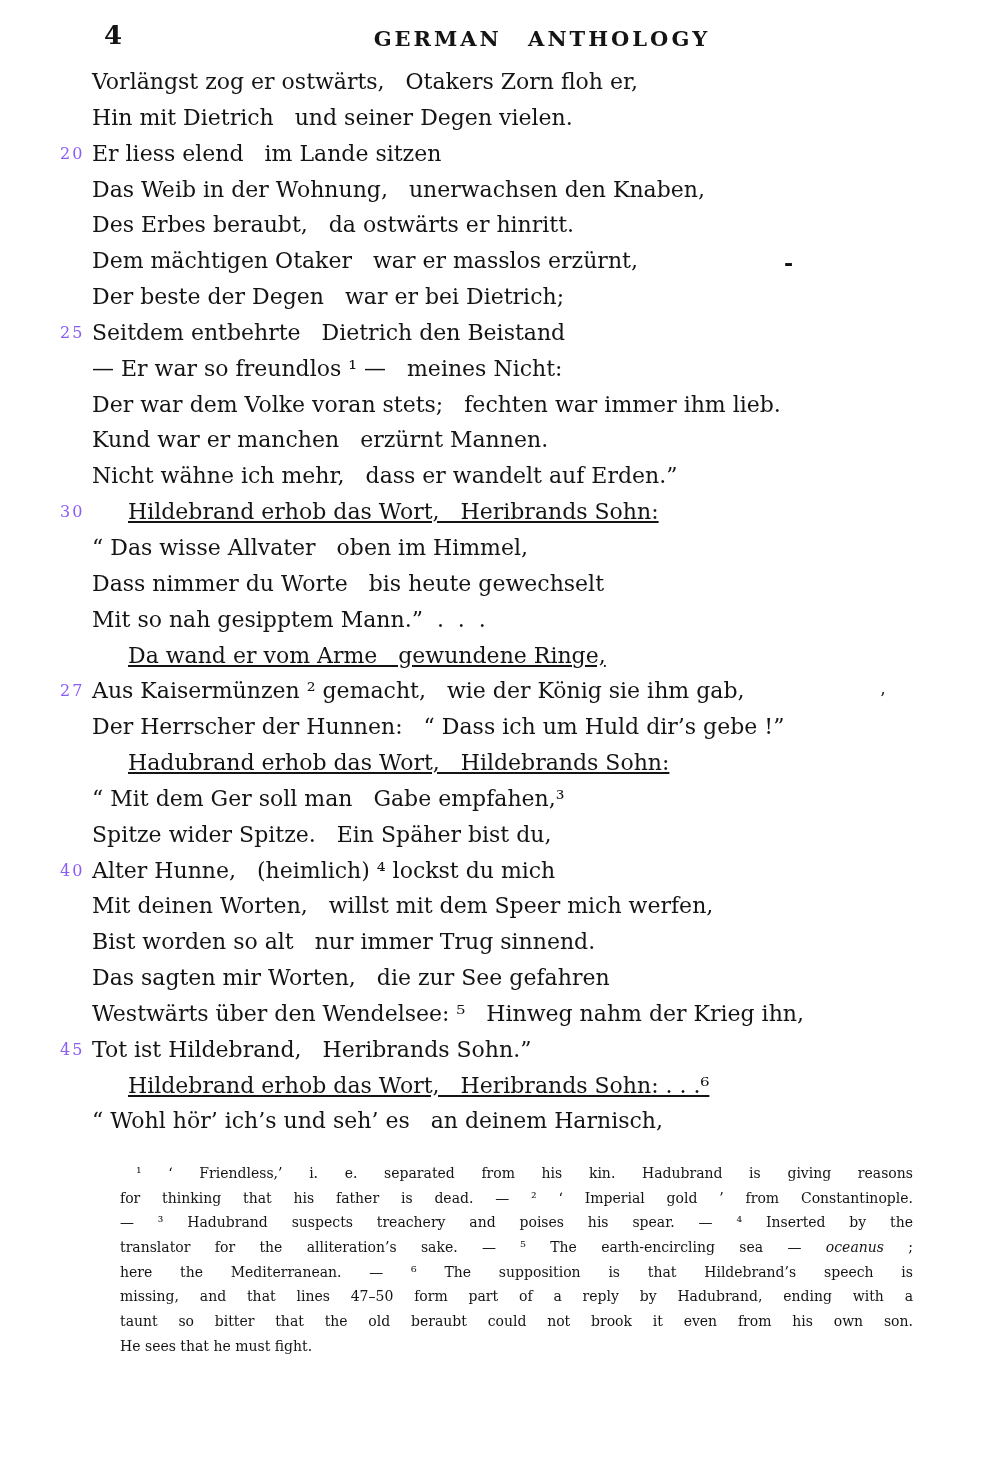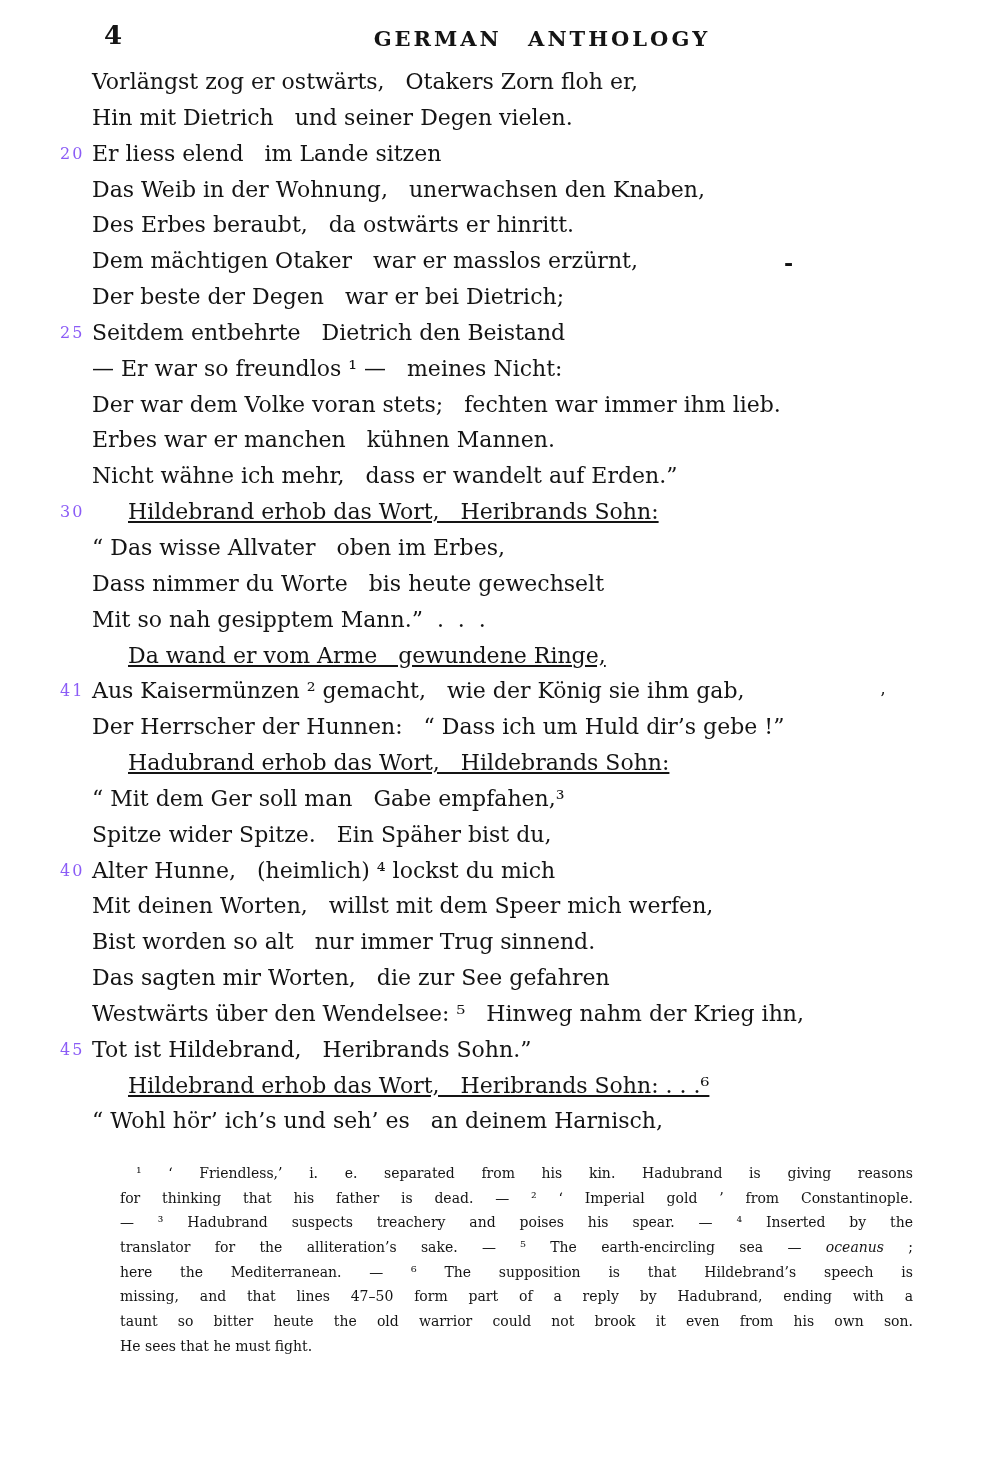--- a/index.html
+++ b/index.html
@@ -66,28 +66,28 @@
     <div class="poemline"><span class="lnum"></span><span class="ltext">Vorlängst zog er ostwärts,   Otakers Zorn floh er,</span></div>
     <div class="poemline"><span class="lnum"></span><span class="ltext">Hin mit Dietrich   und seiner Degen vielen.</span></div>
     <div class="poemline"><span class="lnum">20</span><span class="ltext">Er liess elend   im Lande sitzen</span></div>
     <div class="poemline"><span class="lnum"></span><span class="ltext">Das Weib in der Wohnung,   unerwachsen den Knaben,</span></div>
     <div class="poemline"><span class="lnum"></span><span class="ltext">Des Erbes beraubt,   da ostwärts er hinritt.</span></div>
     <div class="poemline"><span class="lnum"></span><span class="ltext">Dem mächtigen Otaker   war er masslos erzürnt,</span></div>
     <div class="poemline"><span class="lnum"></span><span class="ltext">Der beste der Degen   war er bei Dietrich;</span></div>
     <div class="poemline"><span class="lnum">25</span><span class="ltext">Seitdem entbehrte   Dietrich den Beistand</span></div>
     <div class="poemline"><span class="lnum"></span><span class="ltext">— Er war so freundlos ¹ —   meines Nicht:</span></div>
     <div class="poemline"><span class="lnum"></span><span class="ltext">Der war dem Volke voran stets;   fechten war immer ihm lieb.</span></div>
-    <div class="poemline"><span class="lnum"></span><span class="ltext">Erbes war er manchen   kühnen Mannen.</span></div>
+    <div class="poemline"><span class="lnum"></span><span class="ltext">Kund war er manchen   erzürnt Mannen.</span></div>
     <div class="poemline"><span class="lnum"></span><span class="ltext">Nicht wähne ich mehr,   dass er wandelt auf Erden.”</span></div>
     <div class="poemline"><span class="lnum">30</span><span class="ltext ind">Hildebrand erhob das Wort,   Heribrands Sohn:</span></div>
-    <div class="poemline"><span class="lnum"></span><span class="ltext">“ Das wisse Allvater   oben im Erbes,</span></div>
+    <div class="poemline"><span class="lnum"></span><span class="ltext">“ Das wisse Allvater   oben im Himmel,</span></div>
     <div class="poemline"><span class="lnum"></span><span class="ltext">Dass nimmer du Worte   bis heute gewechselt</span></div>
     <div class="poemline"><span class="lnum"></span><span class="ltext">Mit so nah gesipptem Mann.”  .  .  .</span></div>
     <div class="poemline"><span class="lnum"></span><span class="ltext ind">Da wand er vom Arme   gewundene Ringe,</span></div>
-    <div class="poemline"><span class="lnum">41</span><span class="ltext">Aus Kaisermünzen ² gemacht,   wie der König sie ihm gab,</span></div>
+    <div class="poemline"><span class="lnum">27</span><span class="ltext">Aus Kaisermünzen ² gemacht,   wie der König sie ihm gab,</span></div>
     <div class="poemline"><span class="lnum"></span><span class="ltext">Der Herrscher der Hunnen:   “ Dass ich um Huld dir’s gebe !”</span></div>
     <div class="poemline"><span class="lnum"></span><span class="ltext ind">Hadubrand erhob das Wort,   Hildebrands Sohn:</span></div>
     <div class="poemline"><span class="lnum"></span><span class="ltext">“ Mit dem Ger soll man   Gabe empfahen,³</span></div>
     <div class="poemline"><span class="lnum"></span><span class="ltext">Spitze wider Spitze.   Ein Späher bist du,</span></div>
     <div class="poemline"><span class="lnum">40</span><span class="ltext">Alter Hunne,   (heimlich) ⁴ lockst du mich</span></div>
     <div class="poemline"><span class="lnum"></span><span class="ltext">Mit deinen Worten,   willst mit dem Speer mich werfen,</span></div>
     <div class="poemline"><span class="lnum"></span><span class="ltext">Bist worden so alt   nur immer Trug sinnend.</span></div>
     <div class="poemline"><span class="lnum"></span><span class="ltext">Das sagten mir Worten,   die zur See gefahren</span></div>
     <div class="poemline"><span class="lnum"></span><span class="ltext">Westwärts über den Wendelsee: ⁵   Hinweg nahm der Krieg ihn,</span></div>
     <div class="poemline"><span class="lnum">45</span><span class="ltext">Tot ist Hildebrand,   Heribrands Sohn.”</span></div>
@@ -95,20 +95,20 @@
     <div class="poemline"><span class="lnum"></span><span class="ltext">“ Wohl hör’ ich’s und seh’ es   an deinem Harnisch,</span></div>
   </div>
 
   <div class="footnotes">
     <div class="fnline first"><span>¹ ‘ Friendless,’ i. e. separated from his kin.  Hadubrand is giving reasons</span><i></i><span></span></div>
     <div class="fnline"><span>for thinking that his father is dead. — ² ‘ Imperial gold ’ from Constantinople.</span><i></i><span></span></div>
     <div class="fnline"><span>— ³ Hadubrand suspects treachery and poises his spear. — ⁴ Inserted by the</span><i></i><span></span></div>
     <div class="fnline"><span>translator for the alliteration’s sake. — ⁵ The earth-encircling sea — </span><i>oceanus</i><span> ;</span></div>
     <div class="fnline"><span>here the Mediterranean. — ⁶ The supposition is that Hildebrand’s speech is</span><i></i><span></span></div>
     <div class="fnline"><span>missing, and that lines 47–50 form part of a reply by Hadubrand, ending with a</span><i></i><span></span></div>
-    <div class="fnline"><span>taunt so bitter heute the old warrior could not brook it even from his own son.</span><i></i><span></span></div>
+    <div class="fnline"><span>taunt so bitter that the old beraubt could not brook it even from his own son.</span><i></i><span></span></div>
     <div class="fnline last"><span>He sees that he must fight.</span><i></i><span></span></div>
   </div>
 
   <span class="artifact dash">-</span>
   <span class="artifact tick">’</span>
 
 </div>
 
 </body></html>

